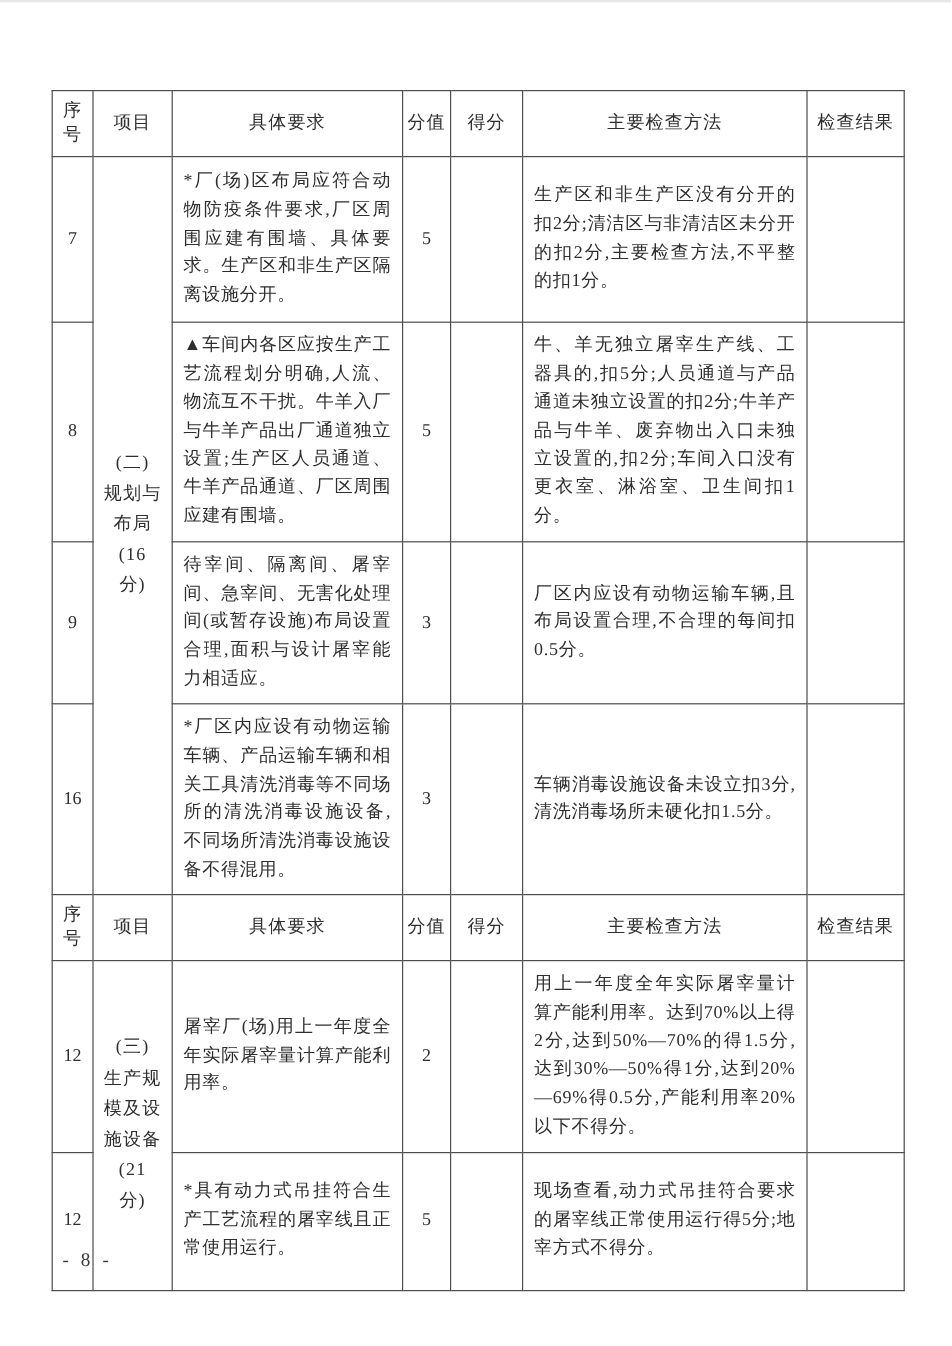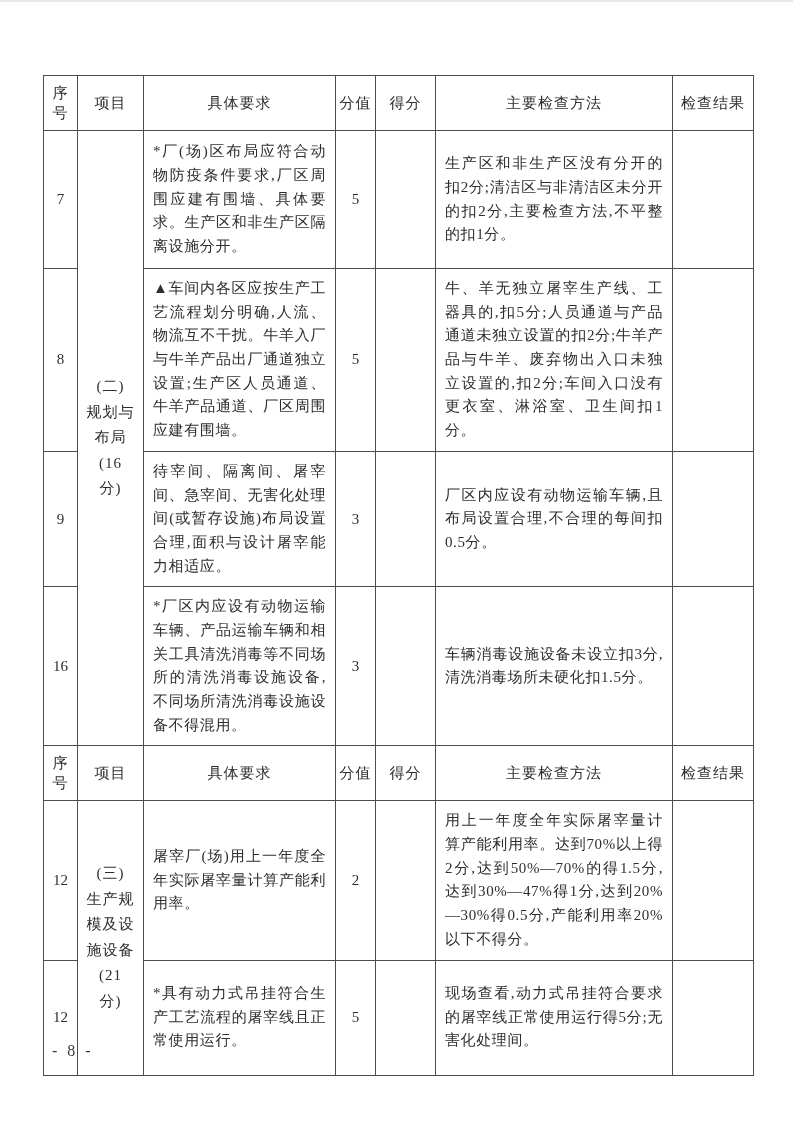--- a/index.html
+++ b/index.html
@@ -162,27 +162,27 @@
           <td class="c-no">12</td>
           <td class="c-item" rowspan="2">(三)
 生产规
 模及设
 施设备
 (21
 分)</td>
           <td class="c-req">屠宰厂(场)用上一年度全年实际屠宰量计算产能利用率。</td>
           <td class="c-score">2</td>
           <td class="c-got"></td>
-          <td class="c-method">用上一年度全年实际屠宰量计算产能利用率。达到70%以上得2分,达到50%—70%的得1.5分,达到30%—47%得1分,达到20%—30%得0.5分,产能利用率20%以下不得分。</td>
+          <td class="c-method">用上一年度全年实际屠宰量计算产能利用率。达到70%以上得2分,达到50%—70%的得1.5分,达到30%—50%得1分,达到20%—69%得0.5分,产能利用率20%以下不得分。</td>
           <td class="c-result"></td>
         </tr>
         <tr class="data-row row-12">
           <td class="c-no">12</td>
           <td class="c-req">*具有动力式吊挂符合生产工艺流程的屠宰线且正常使用运行。</td>
           <td class="c-score">5</td>
           <td class="c-got"></td>
-          <td class="c-method">现场查看,动力式吊挂符合要求的屠宰线正常使用运行得5分;无害化处理间。</td>
+          <td class="c-method">现场查看,动力式吊挂符合要求的屠宰线正常使用运行得5分;地宰方式不得分。</td>
           <td class="c-result"></td>
         </tr>
       </tbody>
   </table>
   <div class="page-number">- 8 -</div>
 </div>
 
 </body></html>

